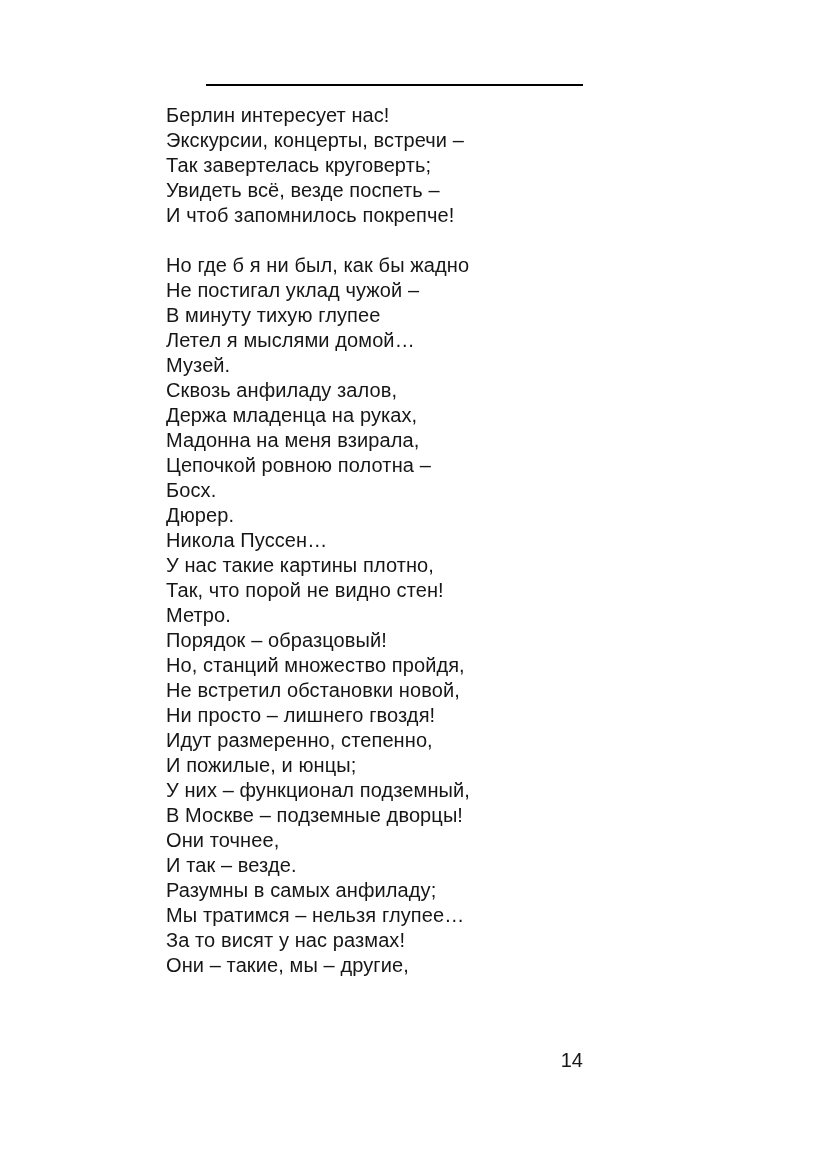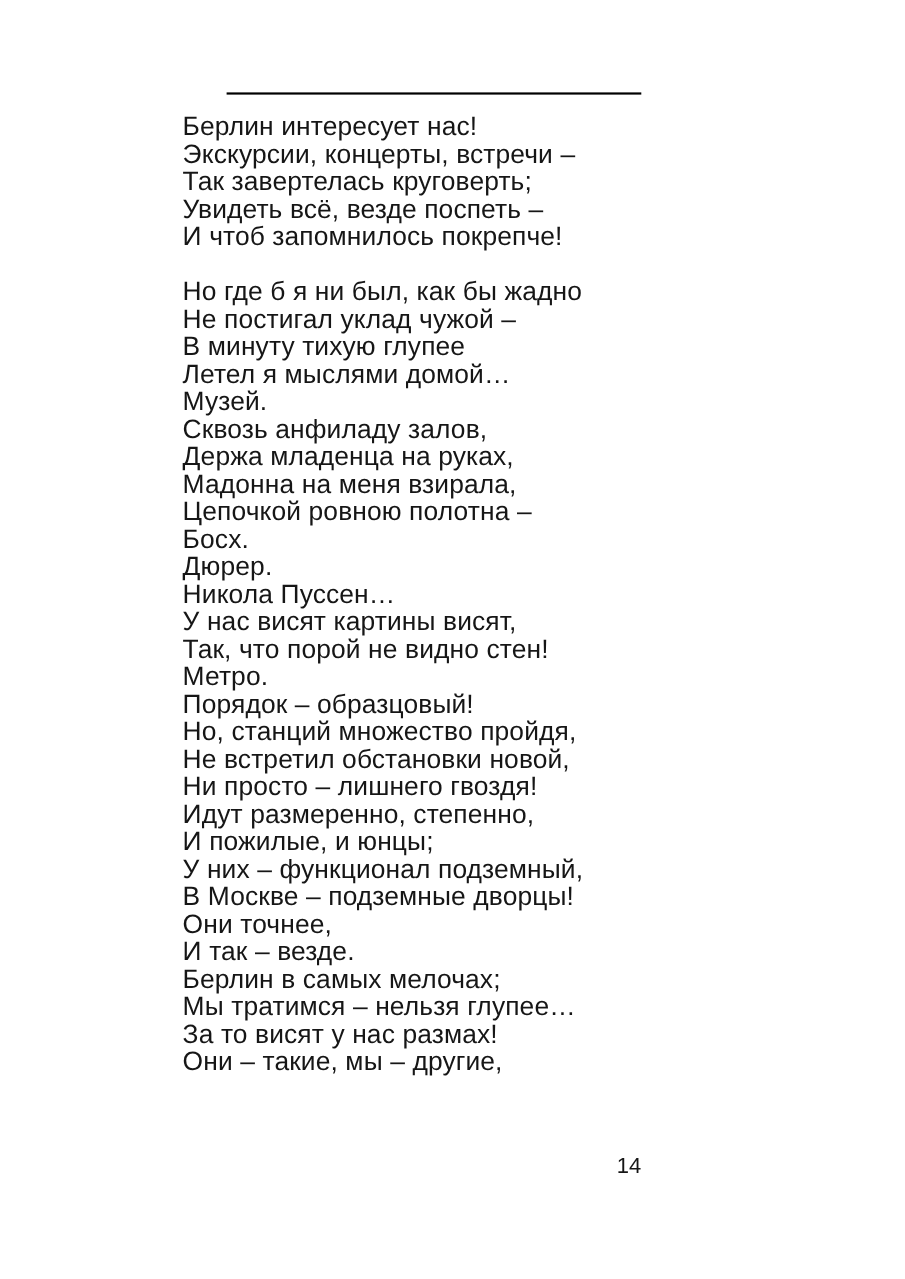--- a/index.html
+++ b/index.html
@@ -22,21 +22,21 @@
     width: 377px;
     height: 2px;
     background: #000000;
   }
   .poem {
     position: absolute;
     left: 166px;
     top: 103px;
     width: 520px;
     color: #161616;
-    font-size: 24px;
+    font-size: 20px;
     line-height: 25px;
     letter-spacing: 0.1px;
   }
   .stanza {
     margin: 0 0 25px 0;
   }
   .poem-line {
     white-space: nowrap;
   }
   .page-number {
@@ -70,33 +70,33 @@
         <div class="poem-line">В минуту тихую глупее</div>
         <div class="poem-line">Летел я мыслями домой…</div>
         <div class="poem-line">Музей.</div>
         <div class="poem-line">Сквозь анфиладу залов,</div>
         <div class="poem-line">Держа младенца на руках,</div>
         <div class="poem-line">Мадонна на меня взирала,</div>
         <div class="poem-line">Цепочкой ровною полотна –</div>
         <div class="poem-line">Босх.</div>
         <div class="poem-line">Дюрер.</div>
         <div class="poem-line">Никола Пуссен…</div>
-        <div class="poem-line">У нас висят картины висят,</div>
+        <div class="poem-line">У нас такие картины плотно,</div>
         <div class="poem-line">Так, что порой не видно стен!</div>
         <div class="poem-line">Метро.</div>
         <div class="poem-line">Порядок – образцовый!</div>
         <div class="poem-line">Но, станций множество пройдя,</div>
         <div class="poem-line">Не встретил обстановки новой,</div>
         <div class="poem-line">Ни просто – лишнего гвоздя!</div>
         <div class="poem-line">Идут размеренно, степенно,</div>
         <div class="poem-line">И пожилые, и юнцы;</div>
         <div class="poem-line">У них – функционал подземный,</div>
         <div class="poem-line">В Москве – подземные дворцы!</div>
         <div class="poem-line">Они точнее,</div>
         <div class="poem-line">И так – везде.</div>
-        <div class="poem-line">Берлин в самых мелочах;</div>
+        <div class="poem-line">Разумны в самых анфиладу;</div>
         <div class="poem-line">Мы тратимся – нельзя глупее…</div>
         <div class="poem-line">За то висят у нас размах!</div>
         <div class="poem-line">Они – такие, мы – другие,</div>
       </div>
     </div>
   <div class="page-number">14</div>
 </div>
 
 </body></html>

